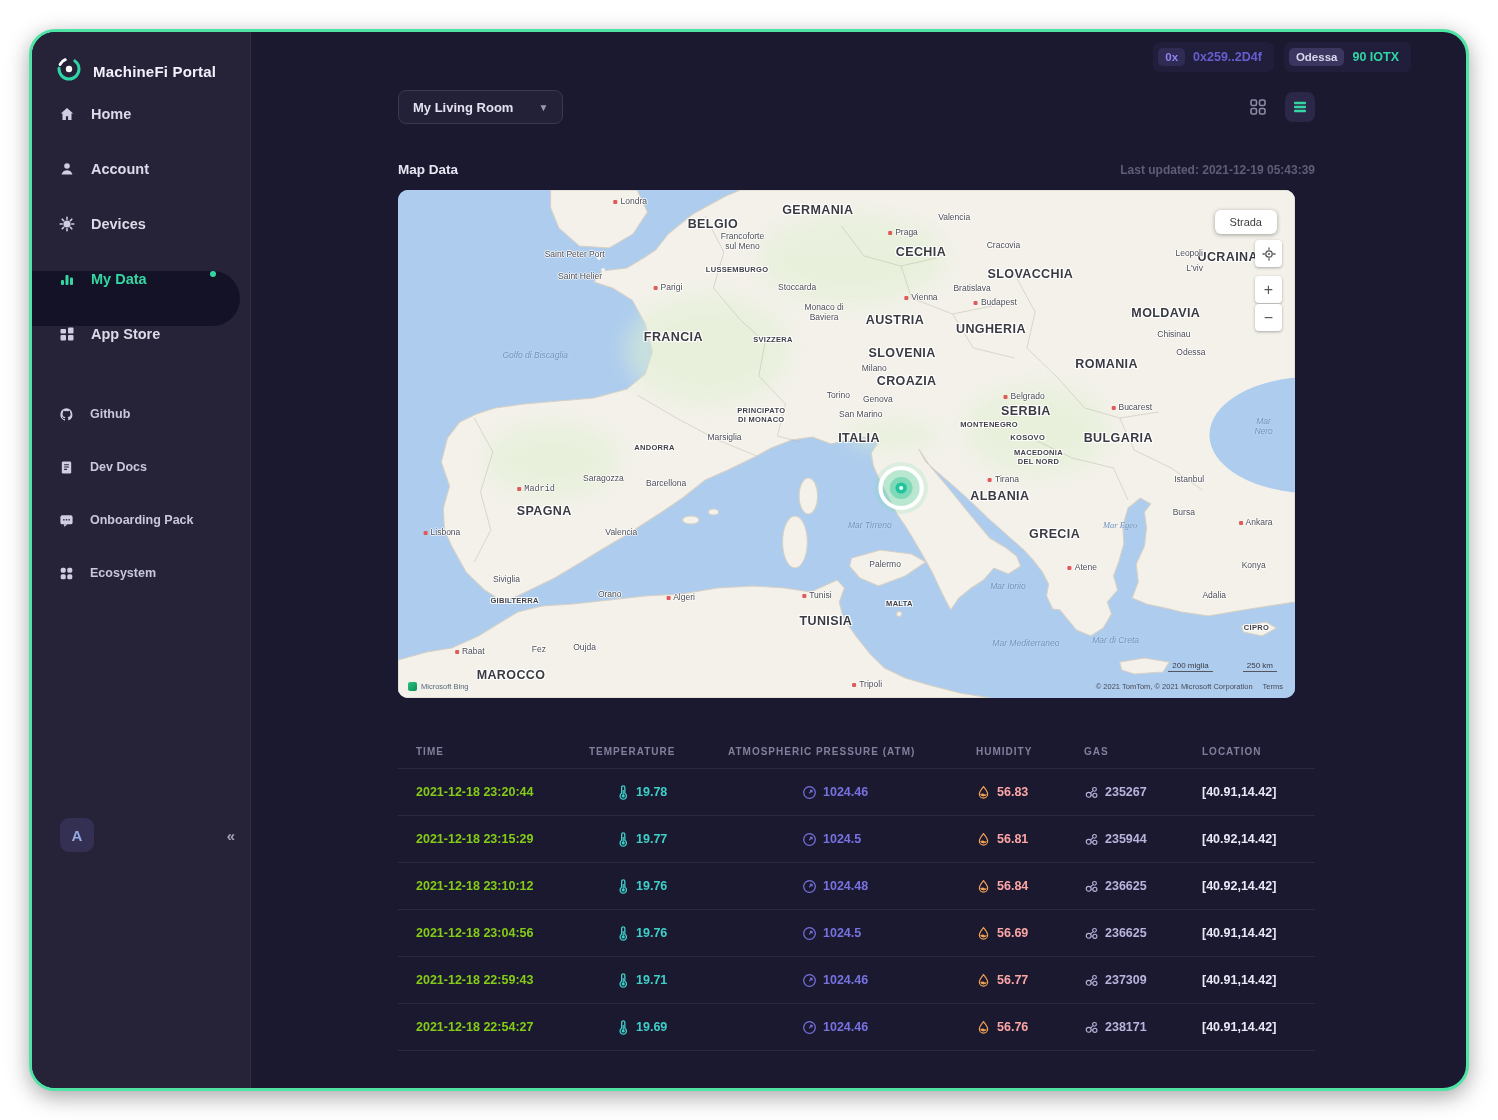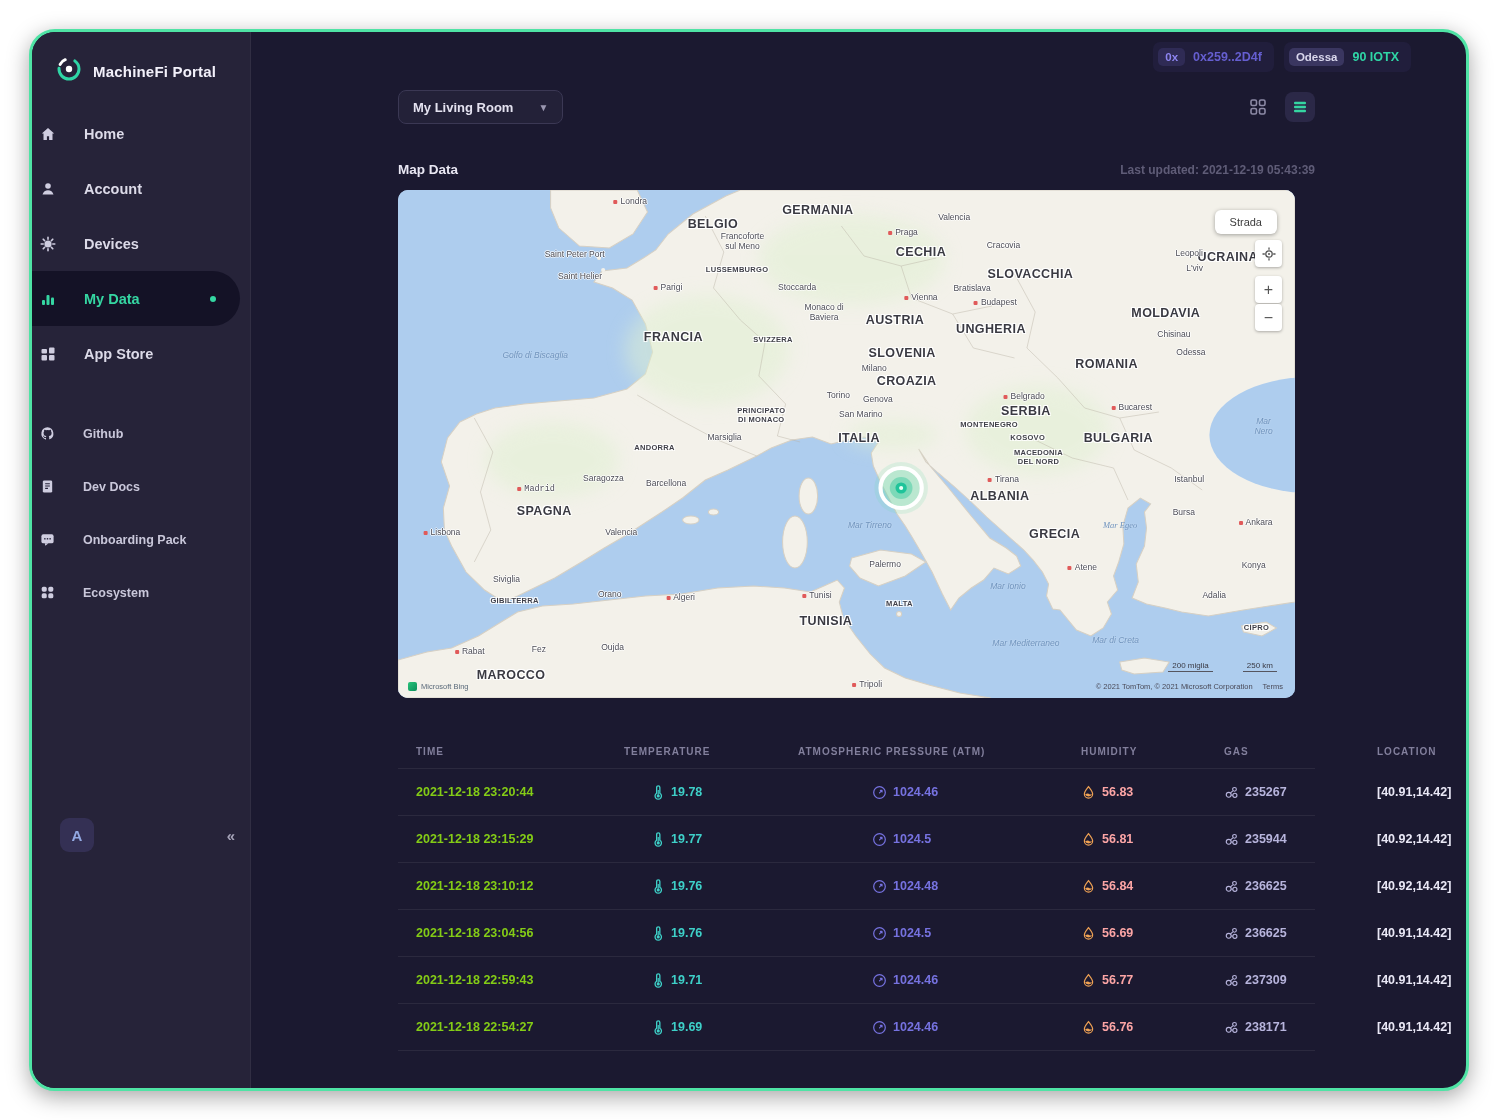--- a/index.html
+++ b/index.html
@@ -6,21 +6,21 @@
     font-family:"Liberation Sans",sans-serif;}
   *{box-sizing:border-box;}
   .frame{position:absolute;inset:29px;background:#1b1930;border:3px solid #4fe3a5;border-radius:26px;
     overflow:hidden;display:flex;box-shadow:0 6px 22px rgba(0,0,0,.35);}
   
   .sidebar{width:219px;background:#262339;flex:none;position:relative;border-right:1px solid rgba(255,255,255,.05);}
   .logo-row{display:flex;align-items:center;gap:11px;padding:24px 0 0 24px;}
   .logo-row svg{width:26px;height:26px;}
   .logo-title{color:#f2f0fa;font-size:15px;font-weight:700;letter-spacing:.2px;}
   .nav{margin-top:20px;}
-  .nav-item{height:55px;display:flex;align-items:center;gap:28px;margin:0 10px 0 0;padding-left:8px;
+  .nav-item{height:55px;display:flex;align-items:flex-start;gap:16px;margin:0 10px 0 0;padding-left:27px;
     color:#dcdae8;font-size:14.5px;font-weight:600;cursor:pointer;border-radius:0 30px 30px 0;position:relative;}
   .nav-item .ico{width:16px;height:16px;display:inline-flex;color:#cfcde0;}
   .nav-item .ico svg{width:100%;height:100%;}
   .nav-item.active{background:#141226;color:#35d6a2;}
   .nav-item.active .ico{color:#35d6a2;}
   .nav-dot{width:6px;height:6px;border-radius:50%;background:#35d6a2;margin-left:auto;margin-right:24px;}
   .nav2{margin-top:26px;}
   .nav2 .nav-item{height:53px;font-size:12.5px;color:#c9c7da;}
   .nav2 .nav-item .ico{width:15px;height:15px;}
   .sidebar-bottom{position:absolute;top:786px;left:28px;right:16px;display:flex;align-items:center;justify-content:space-between;}
@@ -66,21 +66,21 @@
     display:flex;align-items:center;justify-content:center;color:#555;cursor:pointer;z-index:4;font-size:16px;font-weight:400;}
   .ctrl svg{width:16px;height:16px;}
   .scale{position:absolute;bottom:26px;right:18px;display:flex;gap:30px;z-index:4;}
   .scale span{font-size:8px;color:#3a3a44;border-bottom:1.5px solid #55555f;padding:0 4px 1px 4px;}
   .map-attrib{position:absolute;bottom:7px;right:12px;font-size:7.5px;color:#4a4a58;z-index:4;}
   .map-attrib .terms{margin-left:10px;cursor:pointer;}
   .map-logo{position:absolute;bottom:7px;left:10px;display:flex;align-items:center;gap:4px;font-size:7.5px;color:#5a6a7a;z-index:4;}
   .map-logo .sq{width:9px;height:9px;background:linear-gradient(135deg,#29c37a,#0b8f5c);border-radius:2px;}
   
   .table{margin-top:48px;}
-  .t-head,.t-row{display:grid;grid-template-columns:173px 139px 248px 108px 118px 1fr;align-items:center;padding-left:18px;gap:35px;}
+  .t-head,.t-row{display:grid;grid-template-columns:173px 139px 248px 108px 118px 1fr;align-items:center;padding-left:18px;}
   .t-head{padding-bottom:11px;border-bottom:1px solid rgba(255,255,255,.07);}
   .t-head div{font-size:10px;font-weight:700;letter-spacing:1px;color:#827f9c;text-transform:uppercase;}
   .t-row{height:47px;border-bottom:1px solid rgba(255,255,255,.07);font-size:12.5px;}
   .c-time{color:#84cc16;font-weight:600;}
   .c-val{display:flex;align-items:center;gap:6px;font-weight:600;}
   .c-val svg{width:15px;height:15px;flex:none;}
   .c-temp{padding-left:26px;color:#3ed0c8;}
   .c-press{padding-left:74px;color:#7672e0;}
   .c-hum{color:#fca5a5;}
   .c-gas{color:#b7b4dc;}
@@ -379,21 +379,21 @@
             <span class="map-label city capital" style="left: 76.3%; top: 74.2%;">Atene</span>
             <span class="map-label city" style="left: 54.3%; top: 73.6%;">Palermo</span>
             <span class="map-label city" style="left: 95.4%; top: 73.8%;">Konya</span>
             <span class="map-label city" style="left: 12.1%; top: 76.6%;">Siviglia</span>
             <span class="map-label city" style="left: 23.6%; top: 79.5%;">Orano</span>
             <span class="map-label city capital" style="left: 31.5%; top: 80.1%;">Algeri</span>
             <span class="map-label city capital" style="left: 46.7%; top: 79.7%;">Tunisi</span>
             <span class="map-label city" style="left: 91%; top: 79.7%;">Adalia</span>
             <span class="map-label city capital" style="left: 8%; top: 90.7%;">Rabat</span>
             <span class="map-label city" style="left: 15.7%; top: 90.4%;">Fez</span>
-            <span class="map-label city" style="left: 20.8%; top: 90%; margin-left: 28px;">Oujda</span>
+            <span class="map-label city" style="left: 20.8%; top: 90%;">Oujda</span>
             <span class="map-label city capital" style="left: 52.3%; top: 97.2%;">Tripoli</span>
             <span class="map-label sea" style="left: 15.3%; top: 32.5%;">Golfo di Biscaglia</span>
             <span class="map-label sea" style="left: 96.5%; top: 46.5%;">Mar Nero</span>
             <span class="map-label sea" style="left: 52.6%; top: 65.9%;">Mar Tirreno</span>
             <span class="map-label sea" style="left: 80.5%; top: 66%; font-family: Liberation Serif, serif;">Mar Egeo</span>
             <span class="map-label sea" style="left: 68%; top: 78%;">Mar Ionio</span>
             <span class="map-label sea" style="left: 80%; top: 88.5%;">Mar di Creta</span>
             <span class="map-label sea" style="left: 70%; top: 89.2%;">Mar Mediterraneo</span>
           </div>
         <div class="btn-strada">Strada</div>

